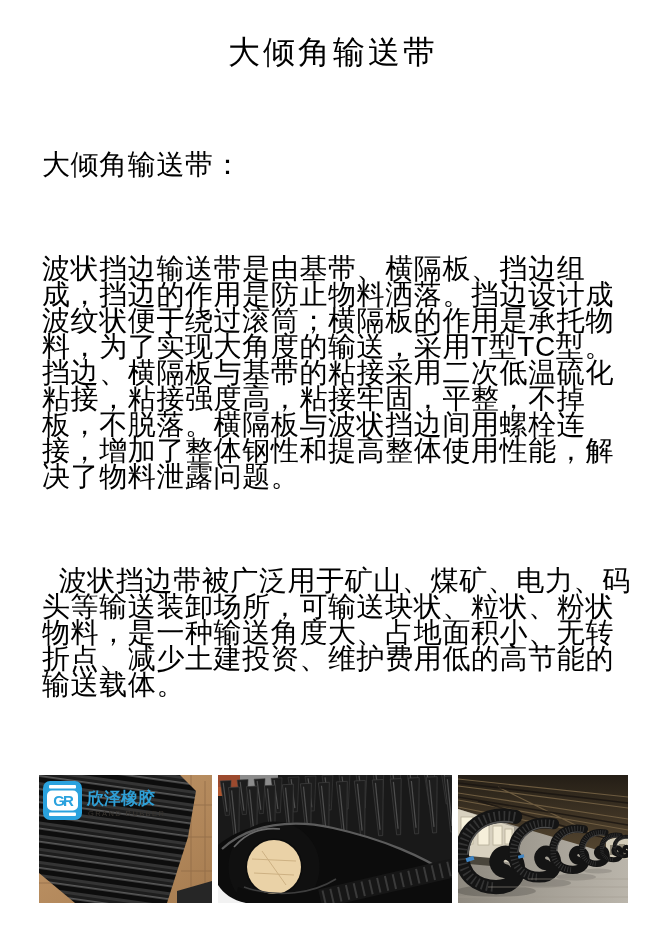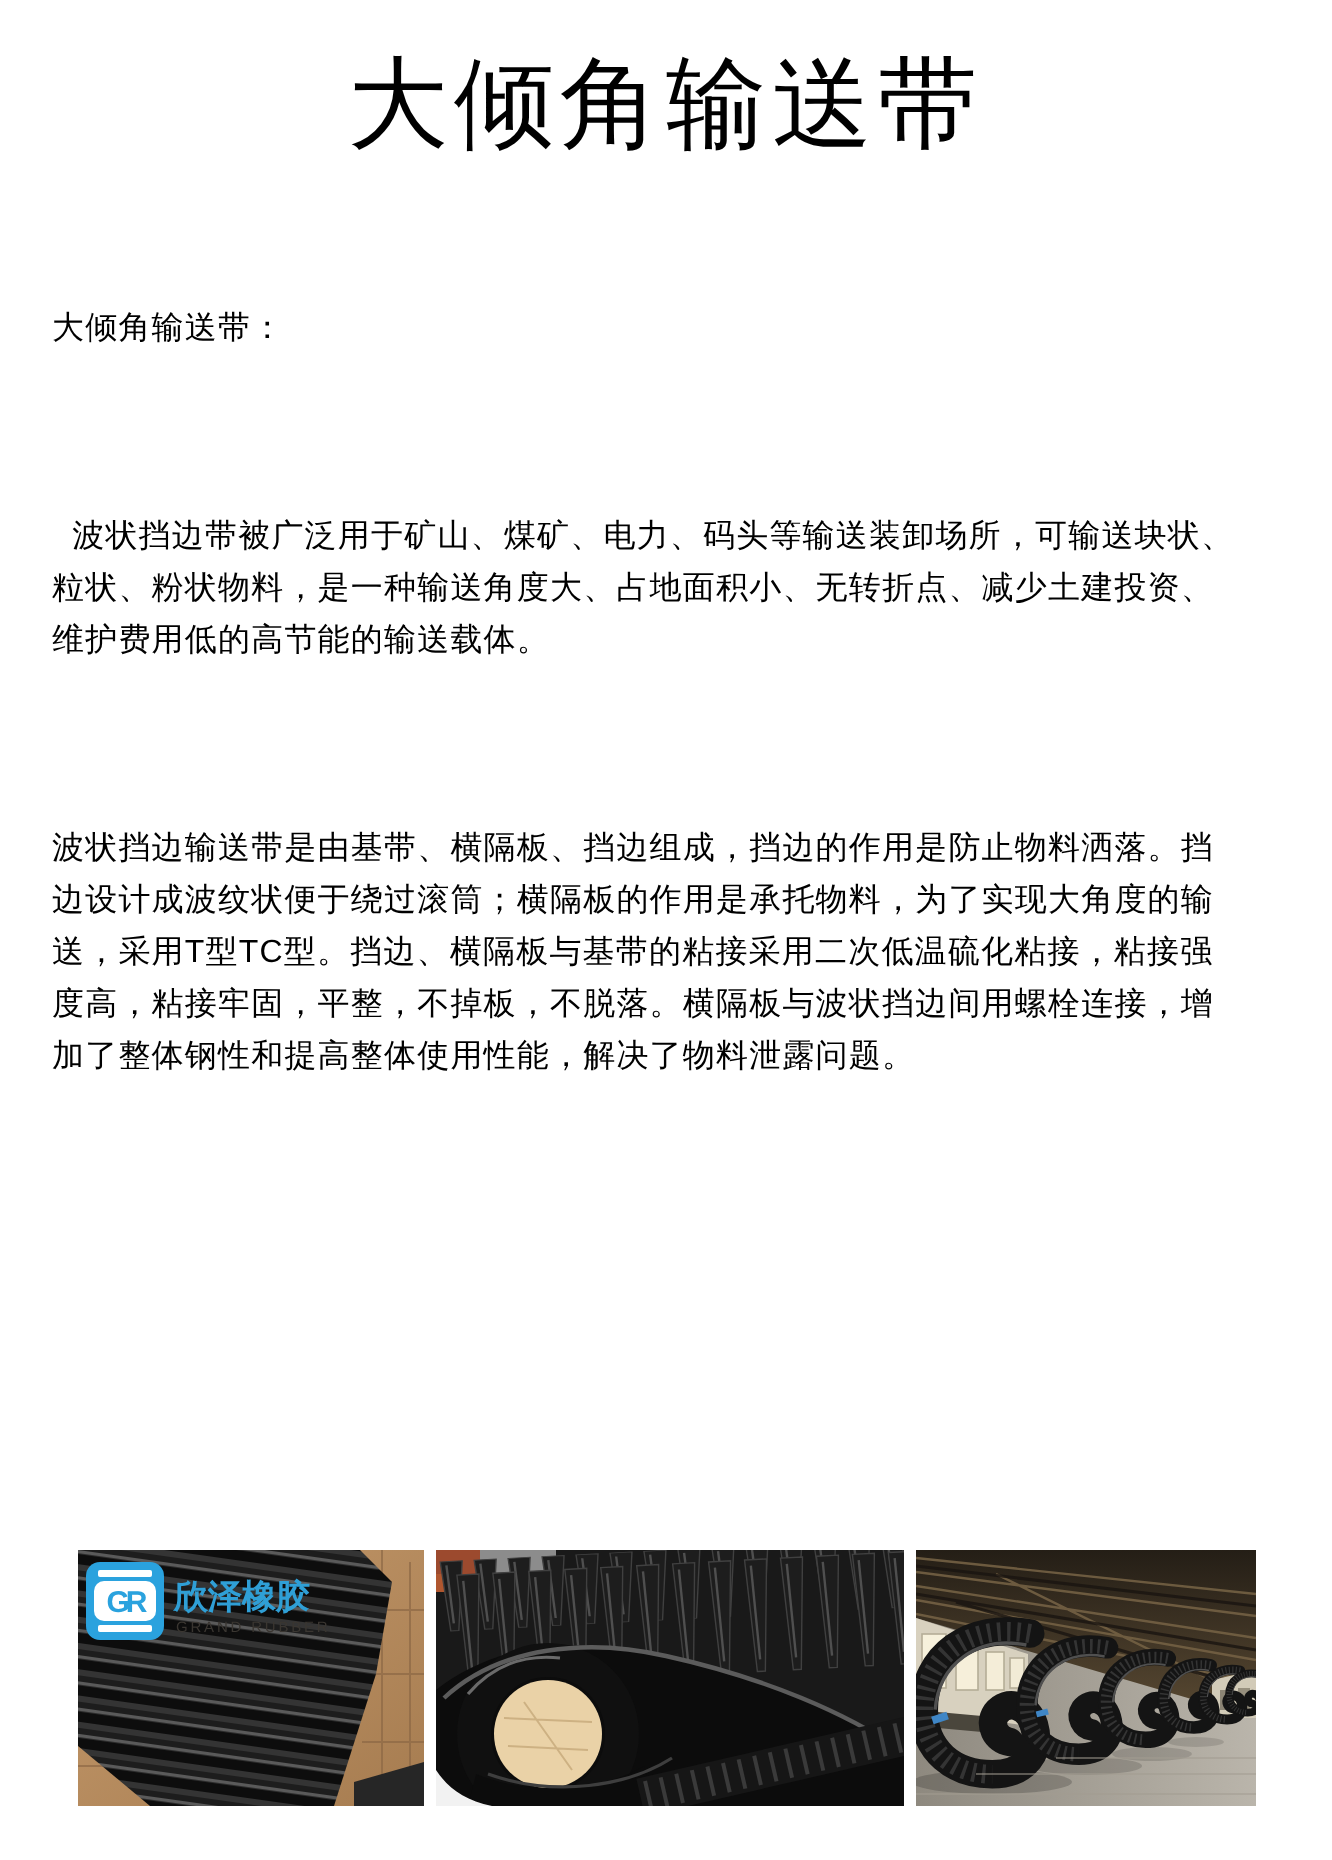--- a/index.html
+++ b/index.html
@@ -5,32 +5,32 @@
   html,body { margin:0; padding:0; background:#ffffff; }
   body {
     width:666px; height:930px; overflow:hidden; position:relative;
     font-family:"Liberation Sans","DejaVu Sans",sans-serif;
     color:#000;
   }
   .page { position:relative; width:666px; height:930px; background:#fff; }
   .title {
     margin:22px 0 0 0;
     text-align:center;
-    font-size:50px;
+    font-size:32px;
     line-height:60px;
     font-weight:500;
     letter-spacing:3px;
     color:#000;
   }
   .content {
-    margin:18px 0 0 26px;
+    margin:18px 0 0 42px;
     width:592px;
     height:653px;
     overflow:hidden;
-    font-size:16px;
+    font-size:28px;
     line-height:26px;
     letter-spacing:0.6px;
     white-space:pre-wrap;
     color:#000;
   }
   .content p { margin:0 0 26px 0; }
   .gallery {
     position:absolute;
     left:39px; top:753px;
     display:flex;
@@ -44,22 +44,22 @@
 </style>
 </head>
 <body>
 
 <div class="page">
 
   <h1 class="title">大倾角输送带</h1>
 
   <div class="content">
     <p>大倾角输送带：</p>
+    <p>波状挡边输送带是由基带、横隔板、挡边组成，挡边的作用是防止物料洒落。挡边设计成波纹状便于绕过滚筒；横隔板的作用是承托物料，为了实现大角度的输送，采用T型TC型。挡边、横隔板与基带的粘接采用二次低温硫化粘接，粘接强度高，粘接牢固，平整，不掉板，不脱落。横隔板与波状挡边间用螺栓连接，增加了整体钢性和提高整体使用性能，解决了物料泄露问题。</p>
     <p>  波状挡边带被广泛用于矿山、煤矿、电力、码头等输送装卸场所，可输送块状、粒状、粉状物料，是一种输送角度大、占地面积小、无转折点、减少土建投资、维护费用低的高节能的输送载体。</p>
-    <p>波状挡边输送带是由基带、横隔板、挡边组成，挡边的作用是防止物料洒落。挡边设计成波纹状便于绕过滚筒；横隔板的作用是承托物料，为了实现大角度的输送，采用T型TC型。挡边、横隔板与基带的粘接采用二次低温硫化粘接，粘接强度高，粘接牢固，平整，不掉板，不脱落。横隔板与波状挡边间用螺栓连接，增加了整体钢性和提高整体使用性能，解决了物料泄露问题。</p>
     
     
   </div>
 
   <div class="gallery">
 
     <svg class="photo photo-1" viewBox="0 0 173 128" xmlns="http://www.w3.org/2000/svg">
       <defs>
         <linearGradient id="g1card" x1="0" y1="0" x2="1" y2="1">
           <stop offset="0" stop-color="#c59a6c"></stop>

